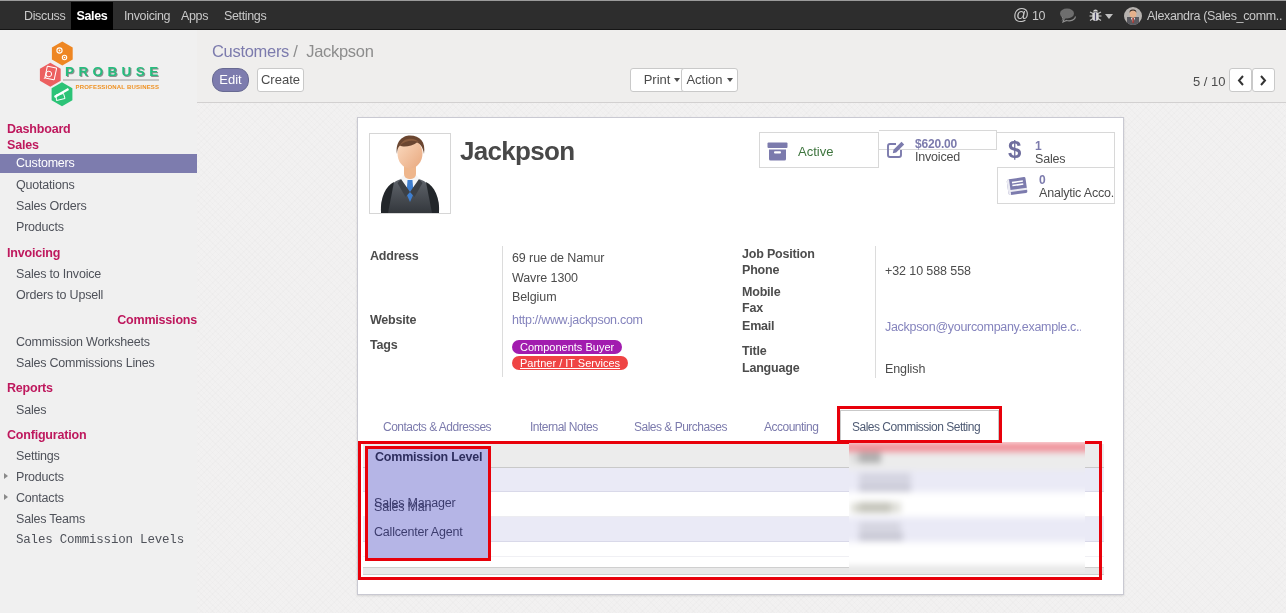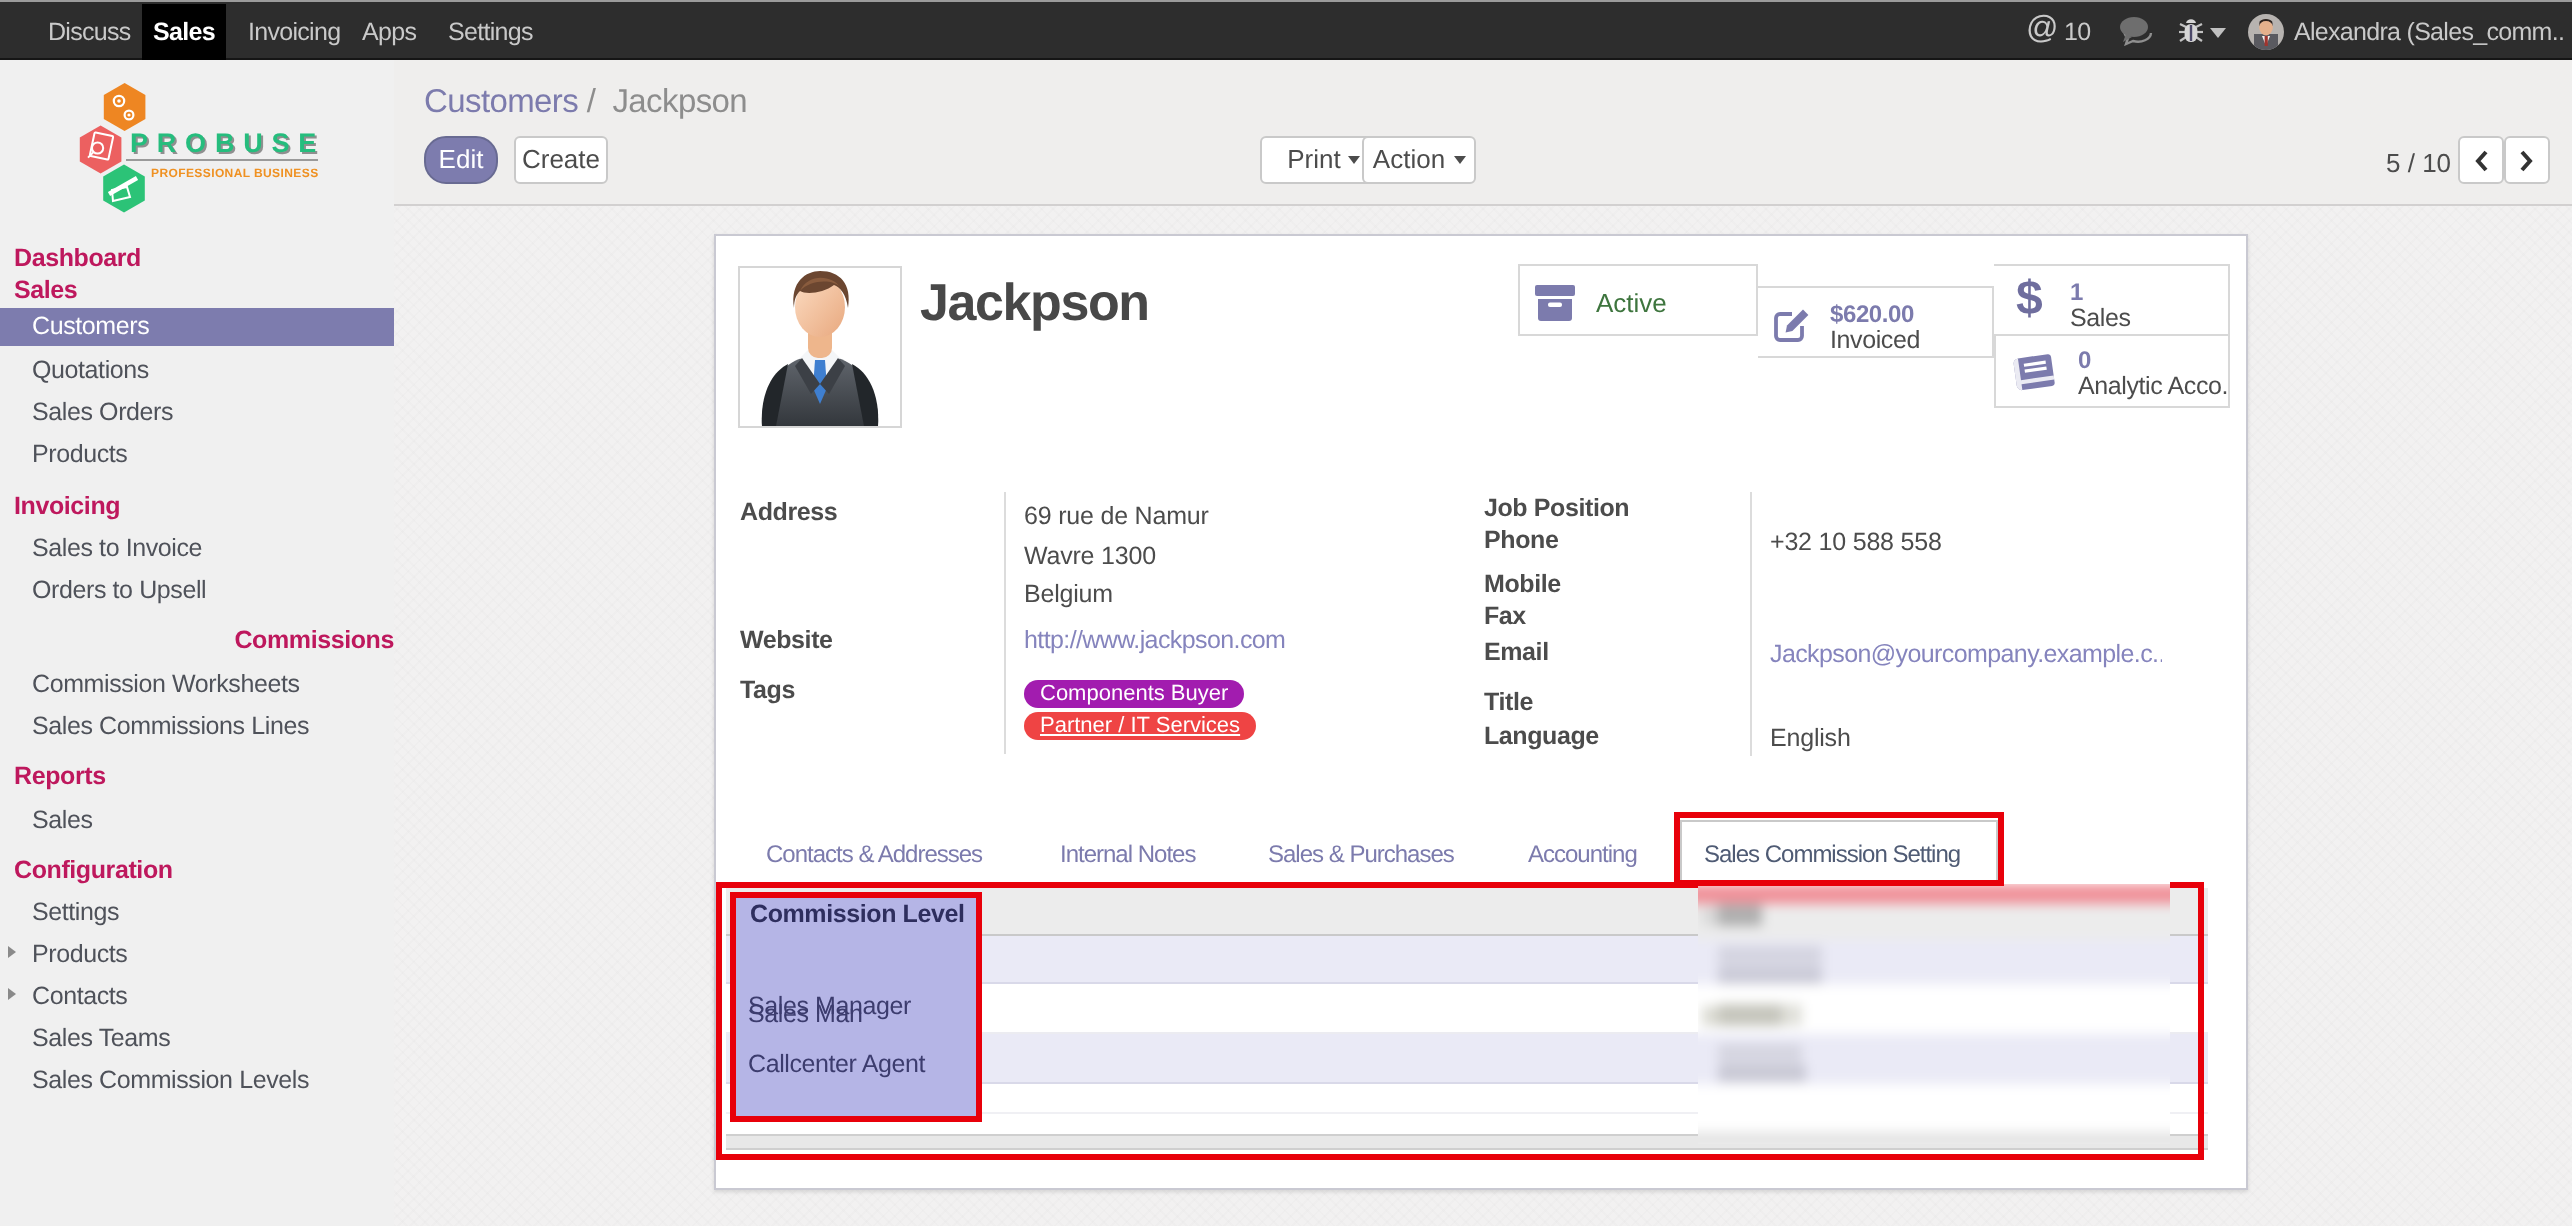--- a/index.html
+++ b/index.html
@@ -151,21 +151,21 @@
   <div class="snav shead" style="top:281px;text-align:right;">Commissions</div>
   <div class="snav sitem" style="top:303px;">Commission Worksheets</div>
   <div class="snav sitem" style="top:324px;">Sales Commissions Lines</div>
   <div class="snav shead" style="top:349px;">Reports</div>
   <div class="snav sitem" style="top:371px;">Sales</div>
   <div class="snav shead" style="top:396px;">Configuration</div>
   <div class="snav sitem" style="top:417px;">Settings</div>
   <div class="snav sitem" style="top:438px;">Products<span class="caret"></span></div>
   <div class="snav sitem" style="top:459px;">Contacts<span class="caret"></span></div>
   <div class="snav sitem" style="top:480px;">Sales Teams</div>
-  <div class="snav sitem" style="top:501px;">Sales Commission Levels</div>
+  <div class="snav sitem" style="top:501px;font-family:Liberation Mono, monospace;">Sales Commission Levels</div>
 </div>
 
 <div id="cpanel">
   <div class="abs" style="left:15px; top:12px; font-size:16.5px; letter-spacing:-0.3px;">
     <span style="color:#7c7bad;">Customers</span><span style="color:#8d8d8d;"> /&nbsp; Jackpson</span>
   </div>
   <div class="btn purple" style="left:15px; top:38px; width:37px;">Edit</div>
   <div class="btn" style="left:60px; top:38px; width:47px;">Create</div>
   <div class="btn" style="left:433px; top:38px; width:64px;">Print<span class="dcaret"></span></div>
   <div class="btn" style="left:484px; top:38px; width:57px;">Action<span class="dcaret"></span></div>
@@ -214,21 +214,21 @@
 
   <div class="abs" style="left:401px; top:15px; width:356px; height:34px;"></div>
   <div class="abs" style="left:401px; top:14px; width:120px; height:36px; border:1px solid #d8d8d8;">
     <svg class="abs" style="left:7px; top:9px;" width="21" height="19" viewBox="0 0 21 19">
       <rect x="0.5" y="0.5" width="20" height="5.5" rx="1" fill="#7c7bad"></rect>
       <path d="M2 7.5 h17 v9.5 a1.5 1.5 0 0 1 -1.5 1.5 h-14 a1.5 1.5 0 0 1 -1.5 -1.5 z" fill="#7c7bad"></path>
       <rect x="7" y="9.3" width="7" height="2.2" rx="1" fill="#fff"></rect>
     </svg>
     <div class="abs" style="left:38px; top:11px; font-size:13px; color:#3e753e;">Active</div>
   </div>
-  <div class="abs" style="left:521px; top:25px; width:118px; height:36px; border:1px solid #d8d8d8; border-left:none;">
+  <div class="abs" style="left:521px; top:12px; width:118px; height:20px; border:1px solid #d8d8d8; border-left:none;">
     <svg class="abs" style="left:7px; top:9px;" width="21" height="19" viewBox="0 0 21 19">
       <path d="M15 10 v5 a2 2 0 0 1 -2 2 h-9 a2 2 0 0 1 -2 -2 v-9 a2 2 0 0 1 2 -2 H10" fill="none" stroke="#7c7bad" stroke-width="1.9"></path>
       <path d="M7.5 9.8 L15.5 1.8 L18.2 4.5 L10.2 12.5 L6.8 13.2 Z" fill="#7c7bad"></path>
     </svg>
     <div class="abs" style="left:36px; top:6px; font-size:12px; font-weight:bold; color:#7c7bad; letter-spacing:-0.2px;">$620.00</div>
     <div class="abs" style="left:36px; top:19px; font-size:12.5px; color:#4c4c4c; letter-spacing:-0.2px;">Invoiced</div>
   </div>
   <div class="abs" style="left:639px; top:14px; width:118px; height:36px; border:1px solid #d8d8d8; border-left:none;">
     <div class="abs" style="left:11px; top:3px; font-size:24px; font-weight:bold; color:#6f6e9e;">$</div>
     <div class="abs" style="left:38px; top:6px; font-size:12px; font-weight:bold; color:#7c7bad;">1</div>

